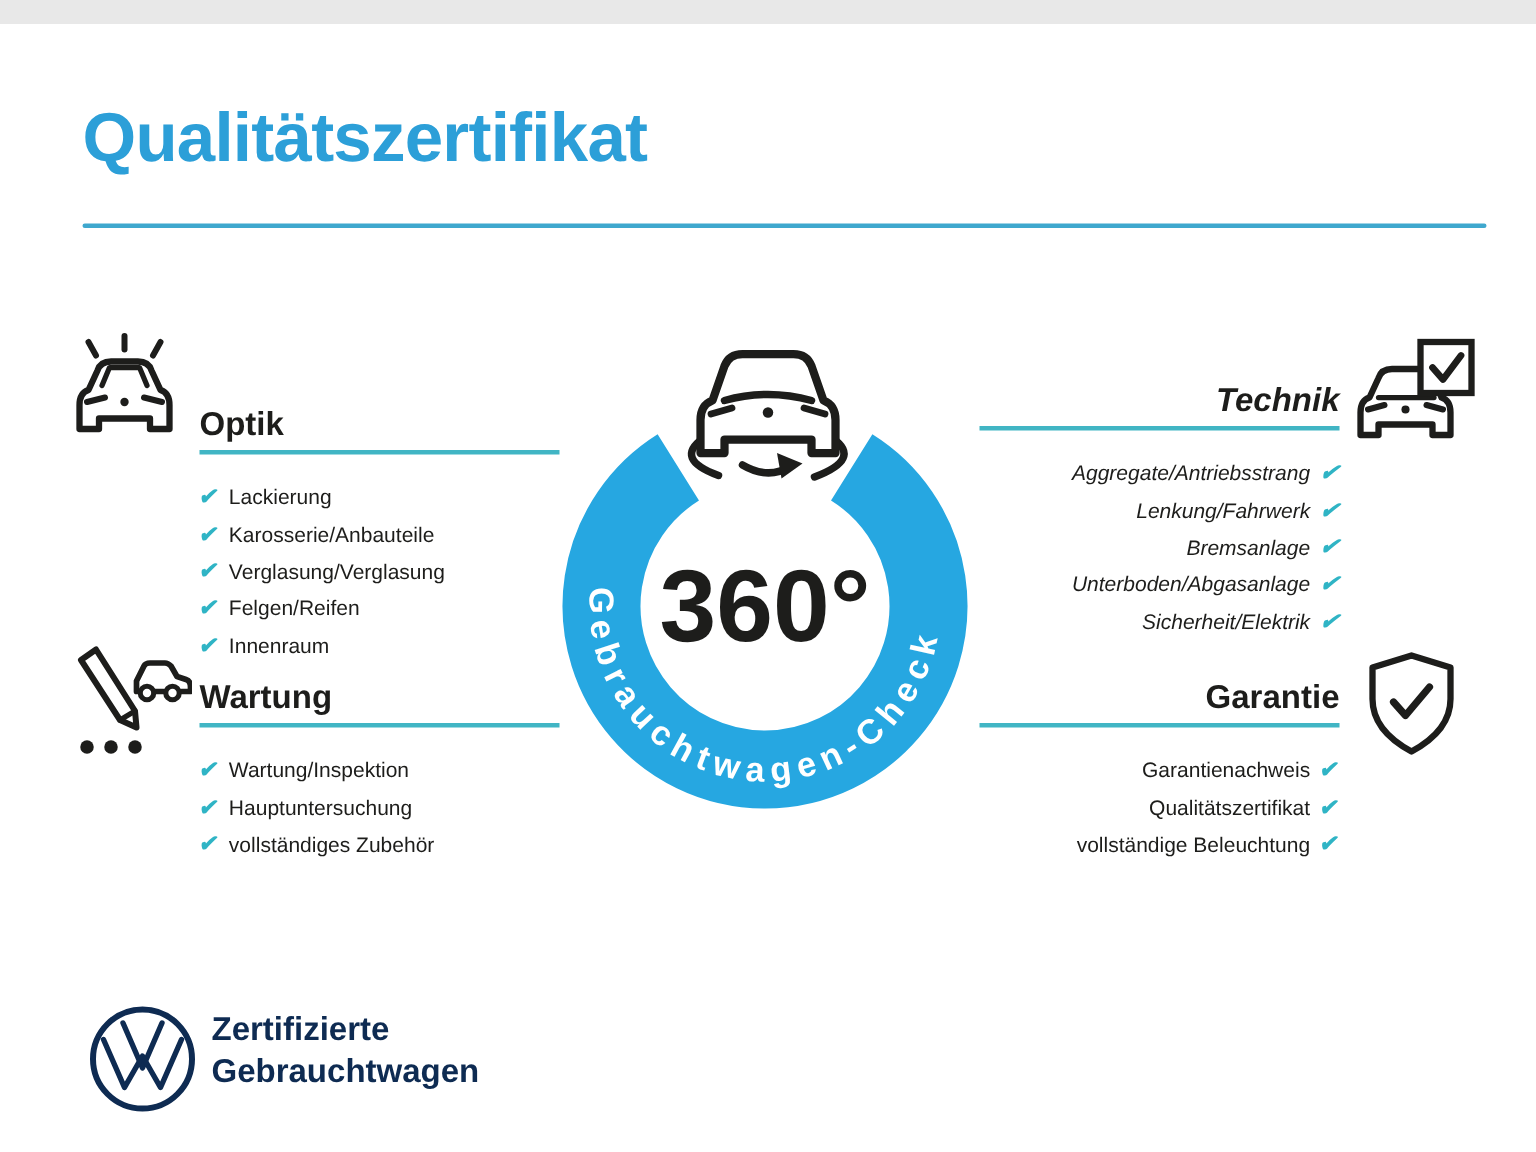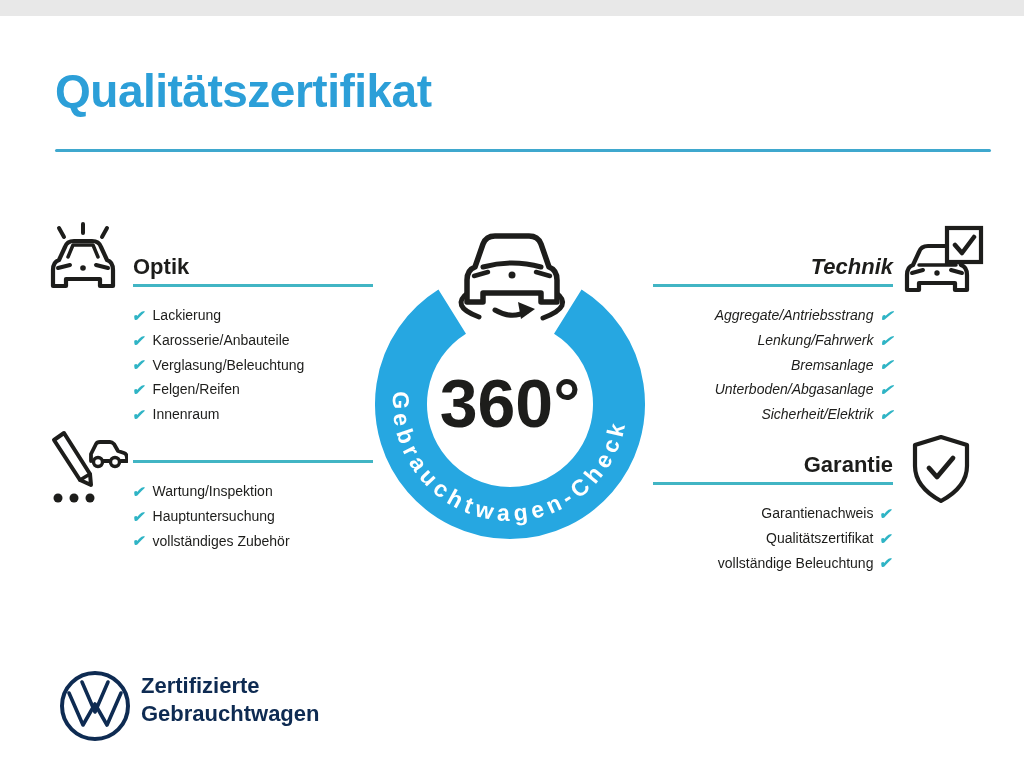--- a/index.html
+++ b/index.html
@@ -41,21 +41,21 @@
     height:24.7px;font-size:14px;color:#1D1D1B;
     white-space:nowrap;
   }
   .check{
     color:#2FB4C5;font-size:15px;font-weight:bold;
     transform:skewX(-10deg);line-height:1;
   }
   .section.right{text-align:right;}
   .section.right .check-item{flex-direction:row-reverse;}
 
-  #section-optik{left:133px;top:240px;}
+  #section-optik{left:133px;top:256px;}
   #section-technik{left:653px;top:240px;font-style:italic;}
   #section-wartung{left:133px;top:438px;}
   #section-garantie{left:653px;top:438px;}
 
   
   #icon-optik{left:45px;top:204px;}
   #icon-technik{left:903px;top:208px;}
   #icon-wartung{left:44px;top:410px;}
   #icon-garantie{left:908px;top:416px;}
   #icon-car360{left:447px;top:206px;}
@@ -147,21 +147,21 @@
         <li class="check-item">
           <span class="check">✔</span>
           <span>Lackierung</span>
         </li>
         <li class="check-item">
           <span class="check">✔</span>
           <span>Karosserie/Anbauteile</span>
         </li>
         <li class="check-item">
           <span class="check">✔</span>
-          <span>Verglasung/Beleuchtung</span>
+          <span>Verglasung/Verglasung</span>
         </li>
         <li class="check-item">
           <span class="check">✔</span>
           <span>Felgen/Reifen</span>
         </li>
         <li class="check-item">
           <span class="check">✔</span>
           <span>Innenraum</span>
         </li>
       </ul>
@@ -188,20 +188,21 @@
           <span>Unterboden/Abgasanlage</span>
         </li>
         <li class="check-item">
           <span class="check">✔</span>
           <span>Sicherheit/Elektrik</span>
         </li>
       </ul>
   </div>
 
   <div id="section-wartung" class="abs section">
+    <h2>Wartung</h2>
     <div class="rule"></div>
     <ul>
         <li class="check-item">
           <span class="check">✔</span>
           <span>Wartung/Inspektion</span>
         </li>
         <li class="check-item">
           <span class="check">✔</span>
           <span>Hauptuntersuchung</span>
         </li>

